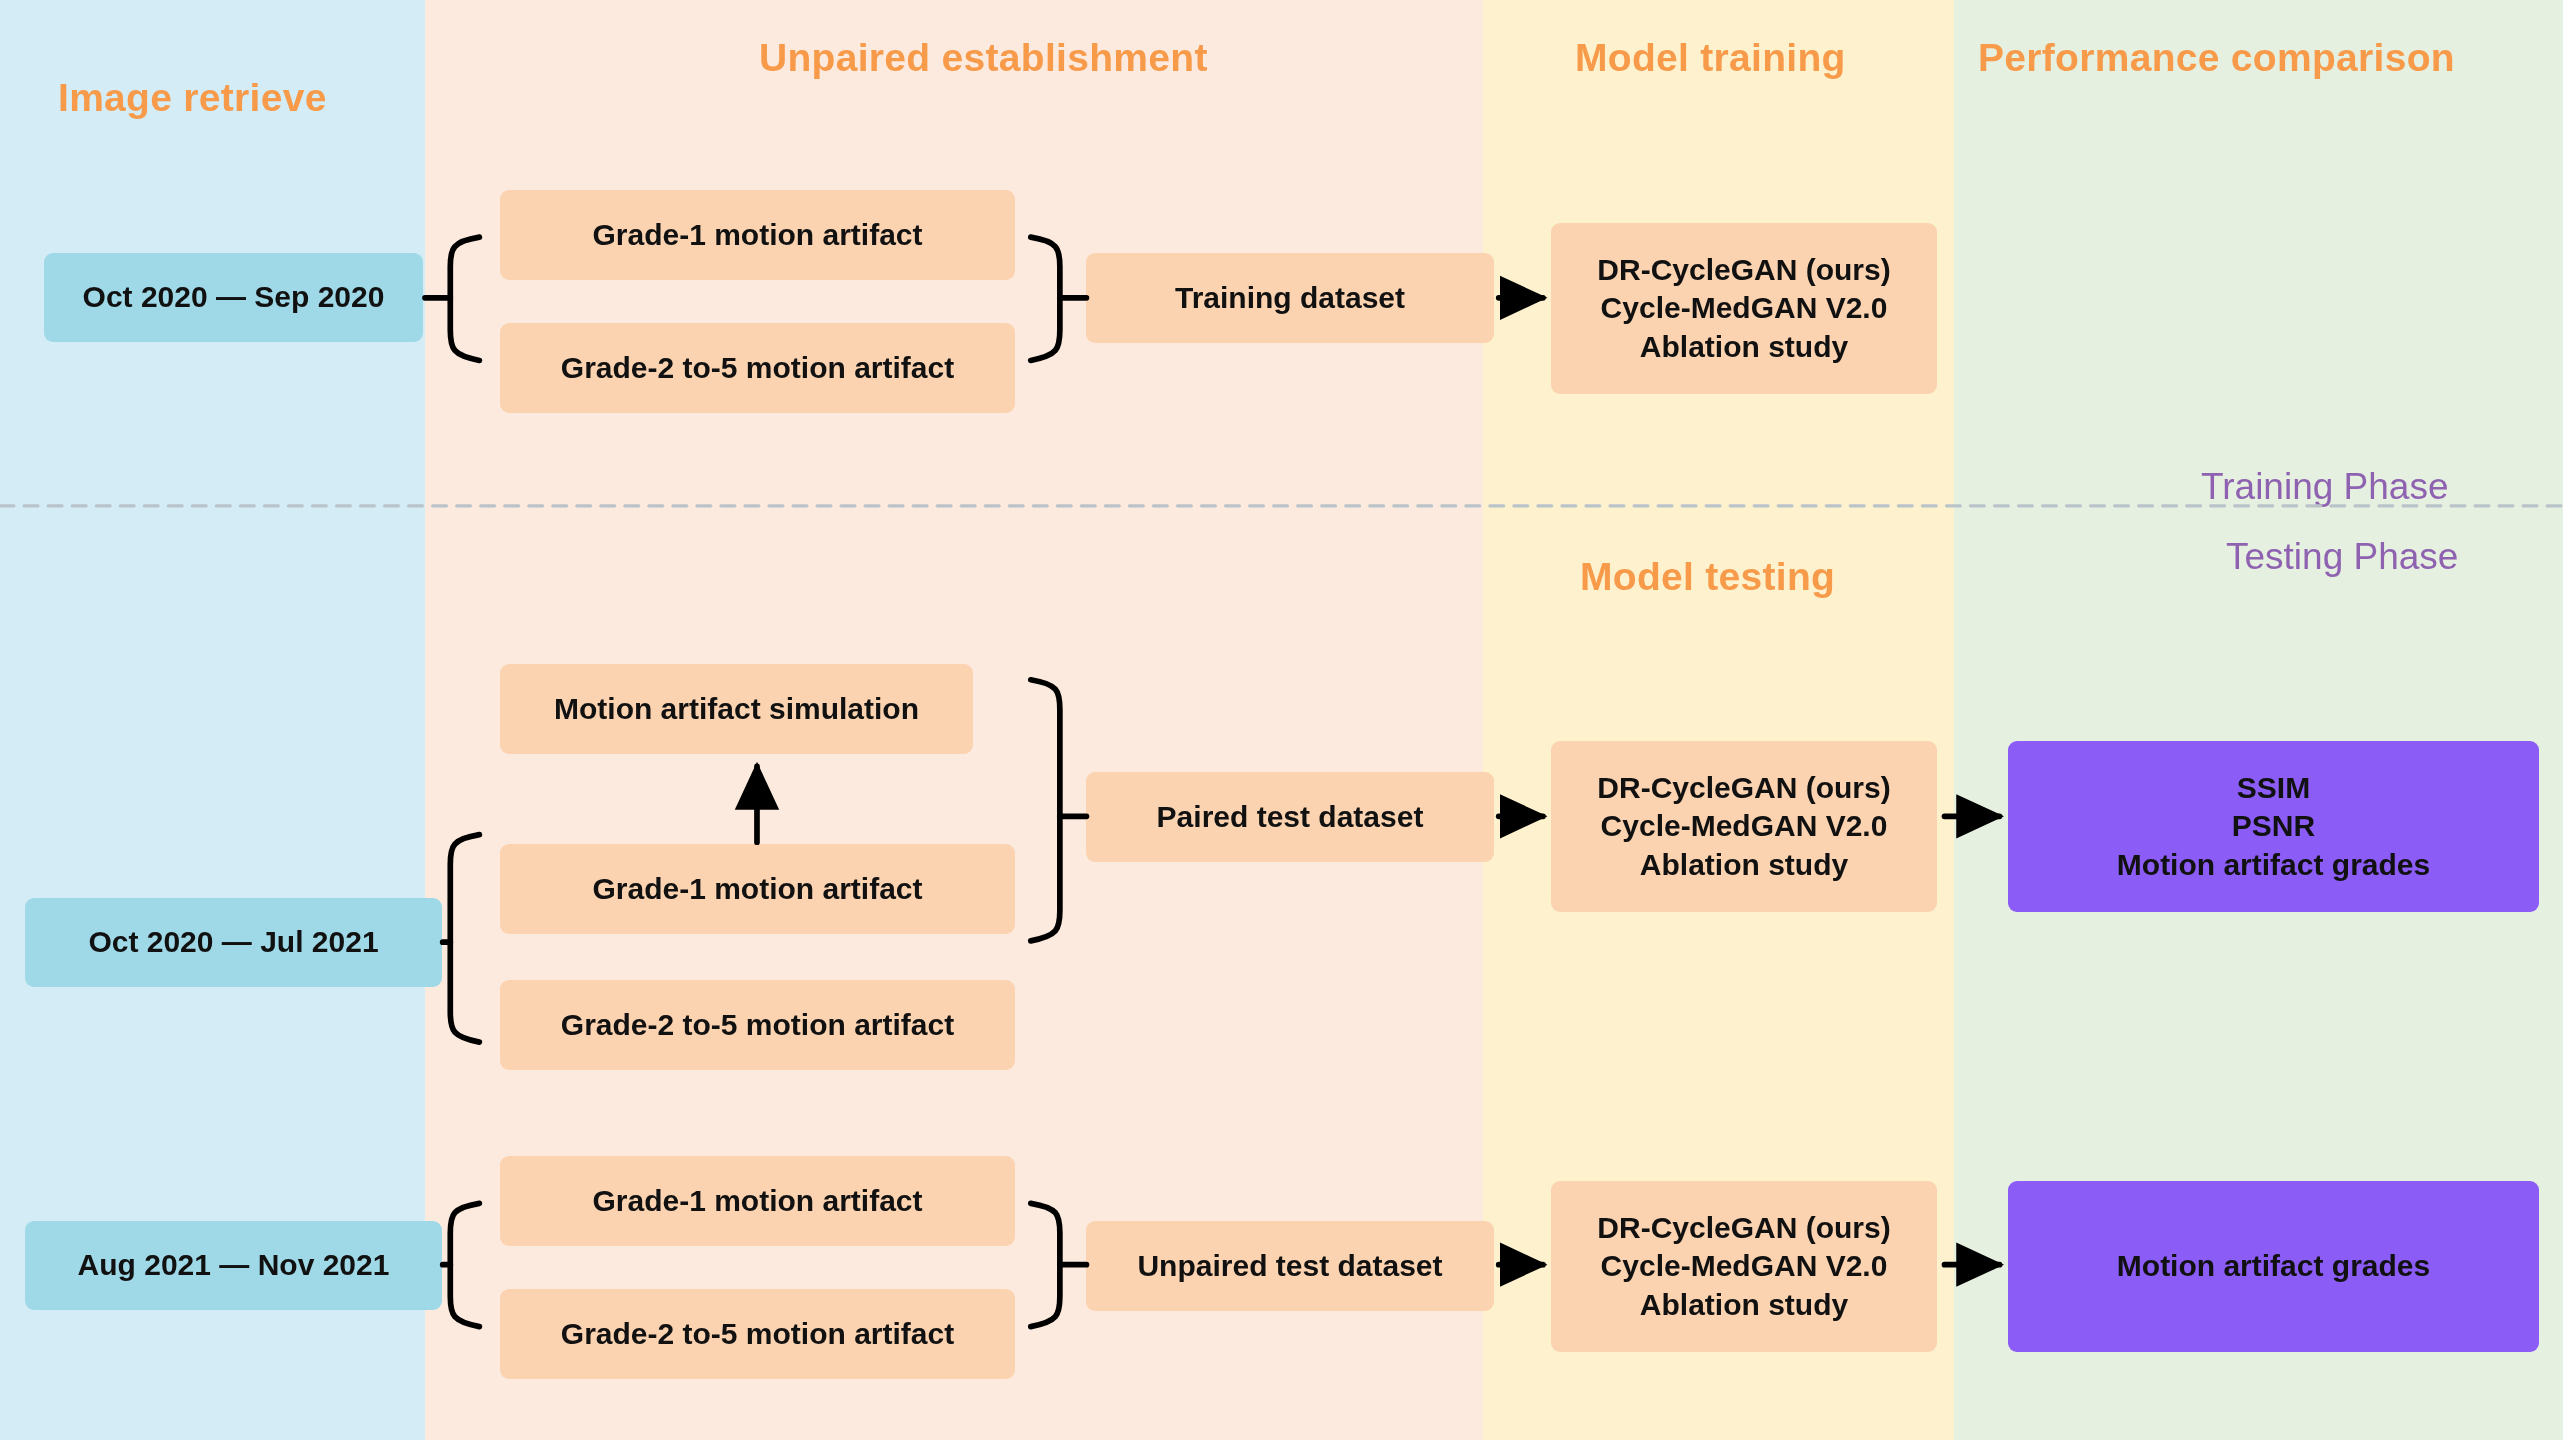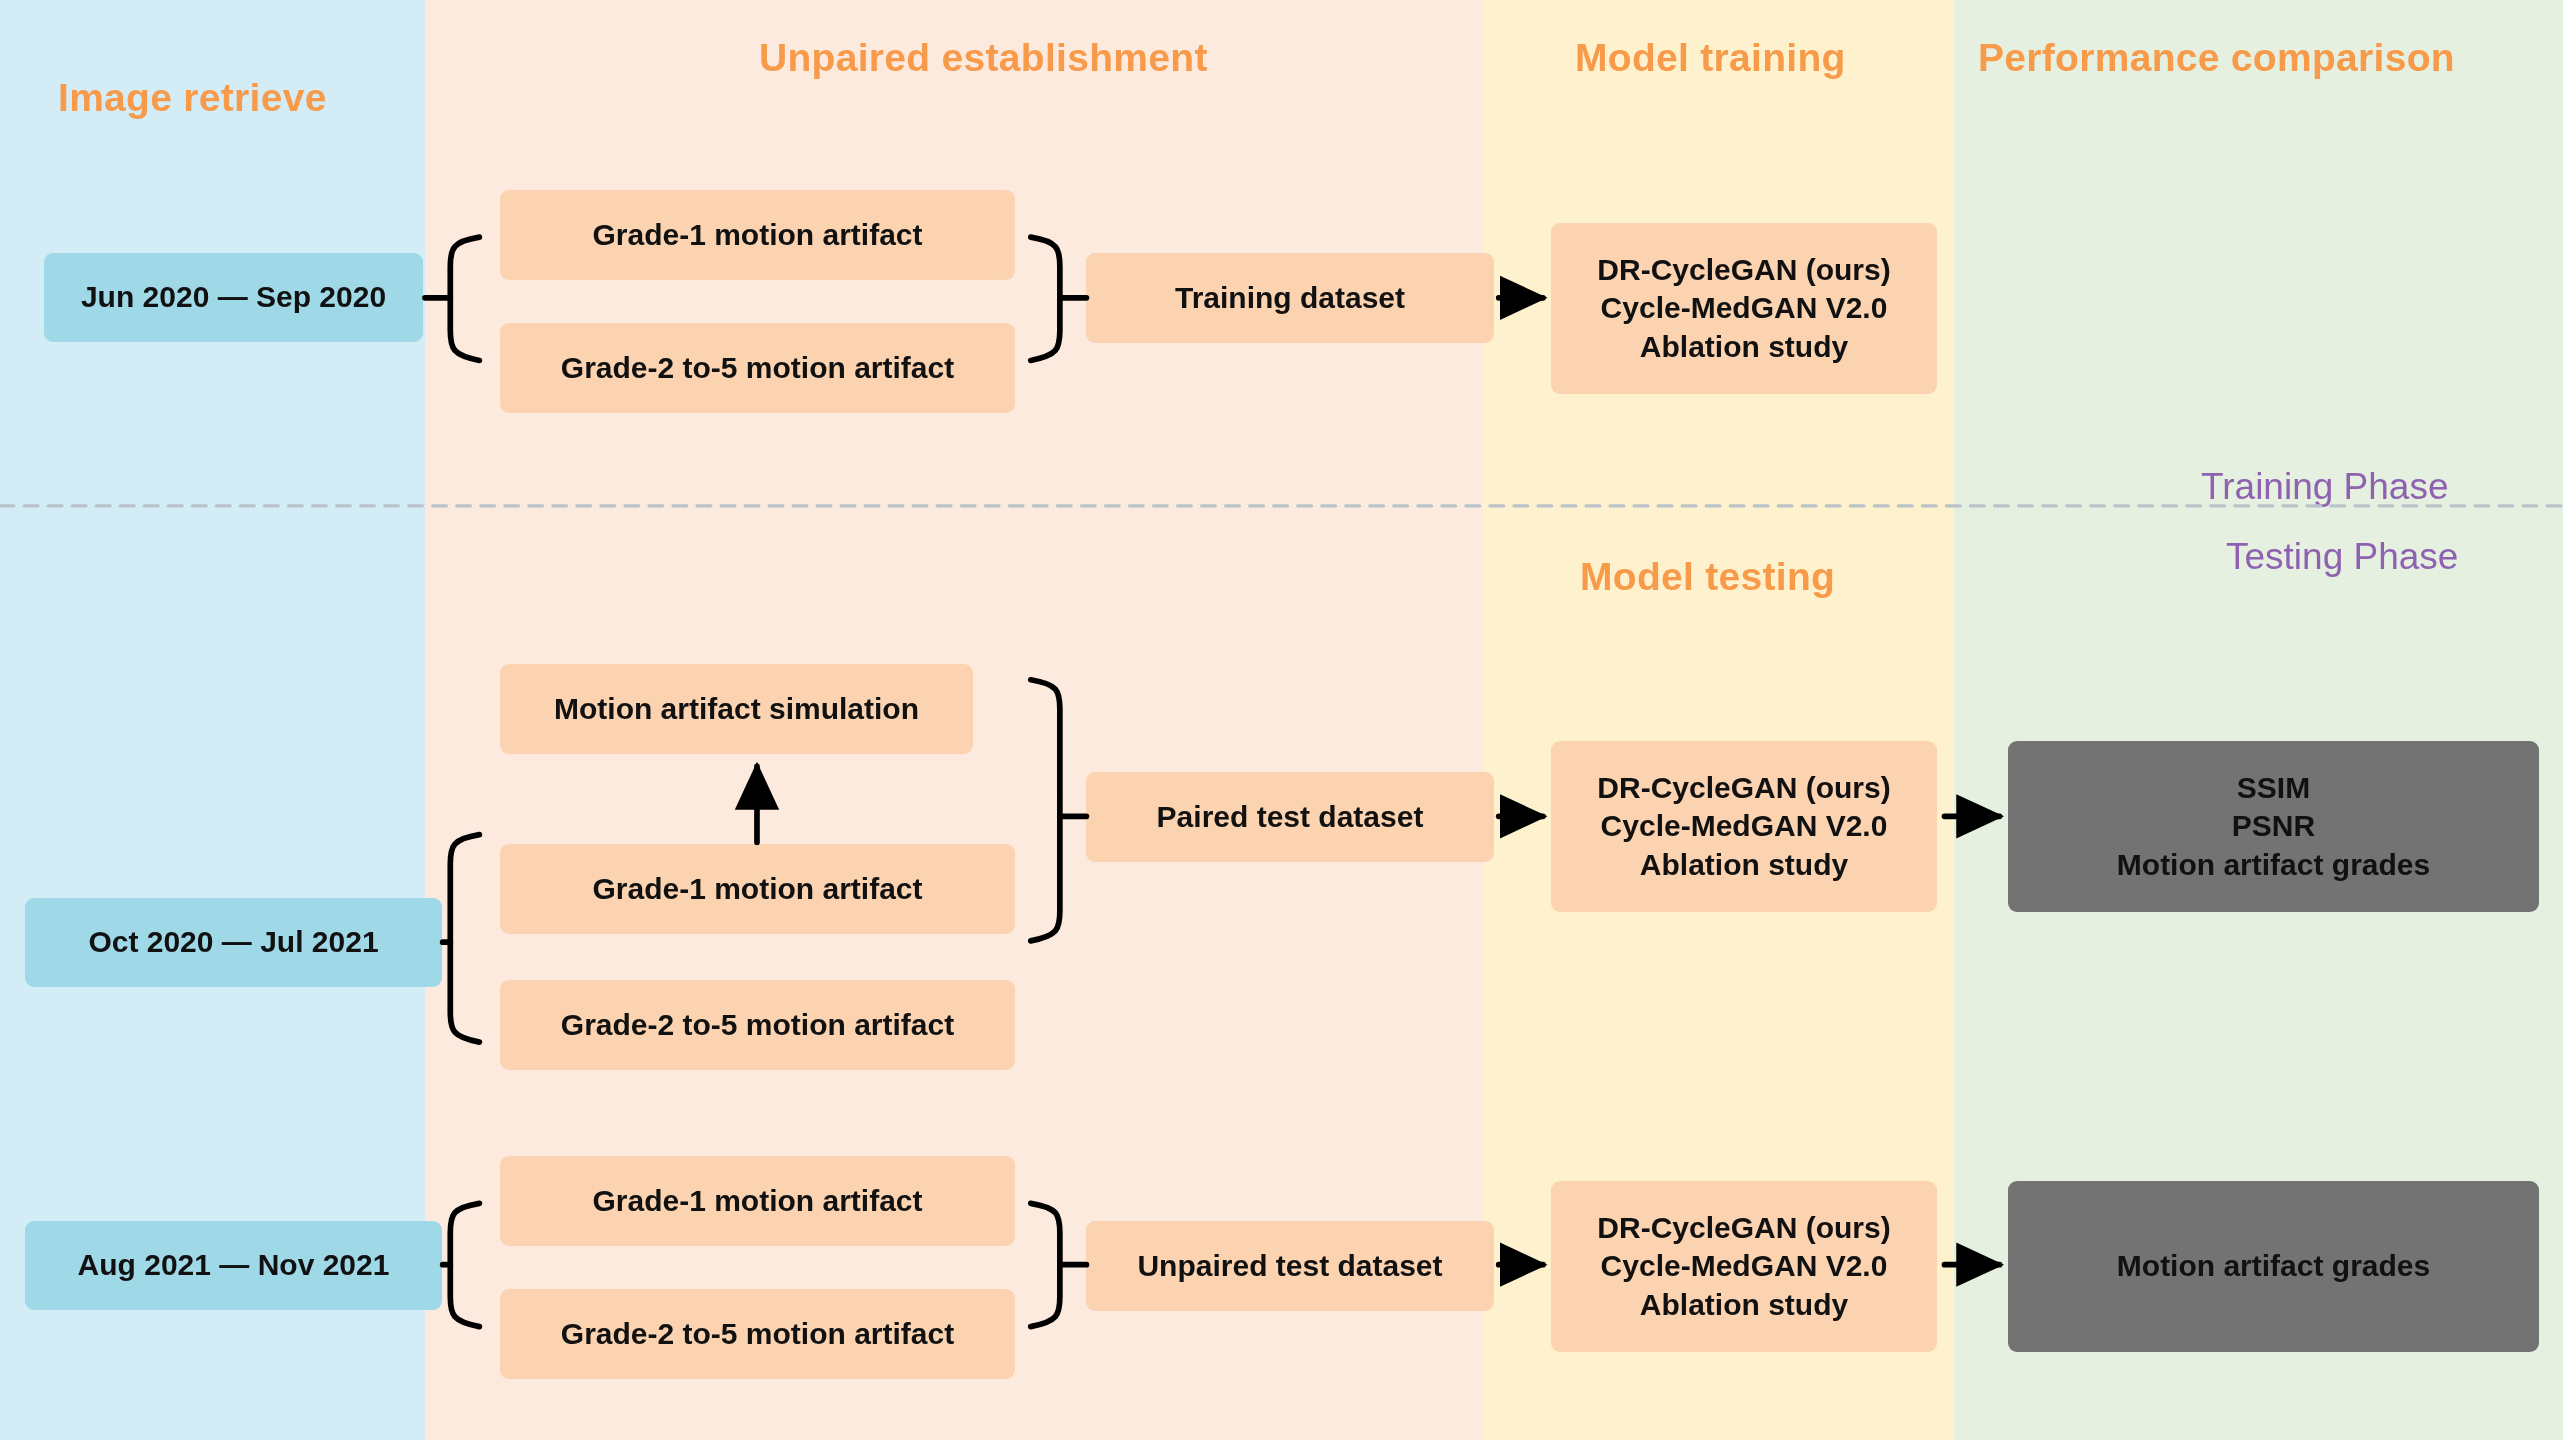--- a/index.html
+++ b/index.html
@@ -44,21 +44,21 @@
     align-items:center;
     justify-content:center;
     text-align:center;
     color:#111111;
     font-weight:bold;
     box-sizing:border-box;
     line-height:1.28;
   }
   .node.blue{background:#9fd9e8;font-size:30px;}
   .node.peach{background:#fbd3b0;font-size:30px;}
-  .node.green{background:#737373;font-size:30px;}
+  .node.green{background:#8b5cf6;font-size:30px;}
   .node .stack{display:flex;flex-direction:column;align-items:center;justify-content:center;}
   .node .stack > div{white-space:nowrap;}
 
   
   #wires{position:absolute;left:0;top:0;width:2563px;height:1455px;pointer-events:none;}
 
   
   .phase-label{
     position:absolute;
     color:#8e62b0;
@@ -83,21 +83,21 @@
   <div class="col-header" id="hdr-retrieve">Image retrieve</div>
   <div class="col-header" id="hdr-dataset">Unpaired establishment</div>
   <div class="col-header" id="hdr-training">Model training</div>
   <div class="col-header" id="hdr-performance">Performance comparison</div>
 
   <div class="col-header" id="hdr-model-testing">Model testing</div>
 
   <div class="phase-label" id="phase-training">Training Phase</div>
   <div class="phase-label" id="phase-testing">Testing Phase</div>
 
-  <div class="node blue" id="n-date-train" style="left:44px;top:253px;width:379px;height:89px;">Jun 2020 — Sep 2020</div>
+  <div class="node blue" id="n-date-train" style="left:44px;top:253px;width:379px;height:89px;">Oct 2020 — Sep 2020</div>
 
   <div class="node peach" id="n-g1-train" style="left:500px;top:190px;width:515px;height:90px;">Grade-1 motion artifact</div>
 
   <div class="node peach" id="n-g2-train" style="left:500px;top:323px;width:515px;height:90px;">Grade-2 to-5 motion artifact</div>
 
   <div class="node peach" id="n-ds-train" style="left:1086px;top:253px;width:408px;height:90px;">Training dataset</div>
 
   <div class="node peach" id="n-models-train" style="left:1551px;top:223px;width:386px;height:171px;">
     <div class="stack">
       <div>DR-CycleGAN (ours)</div>

